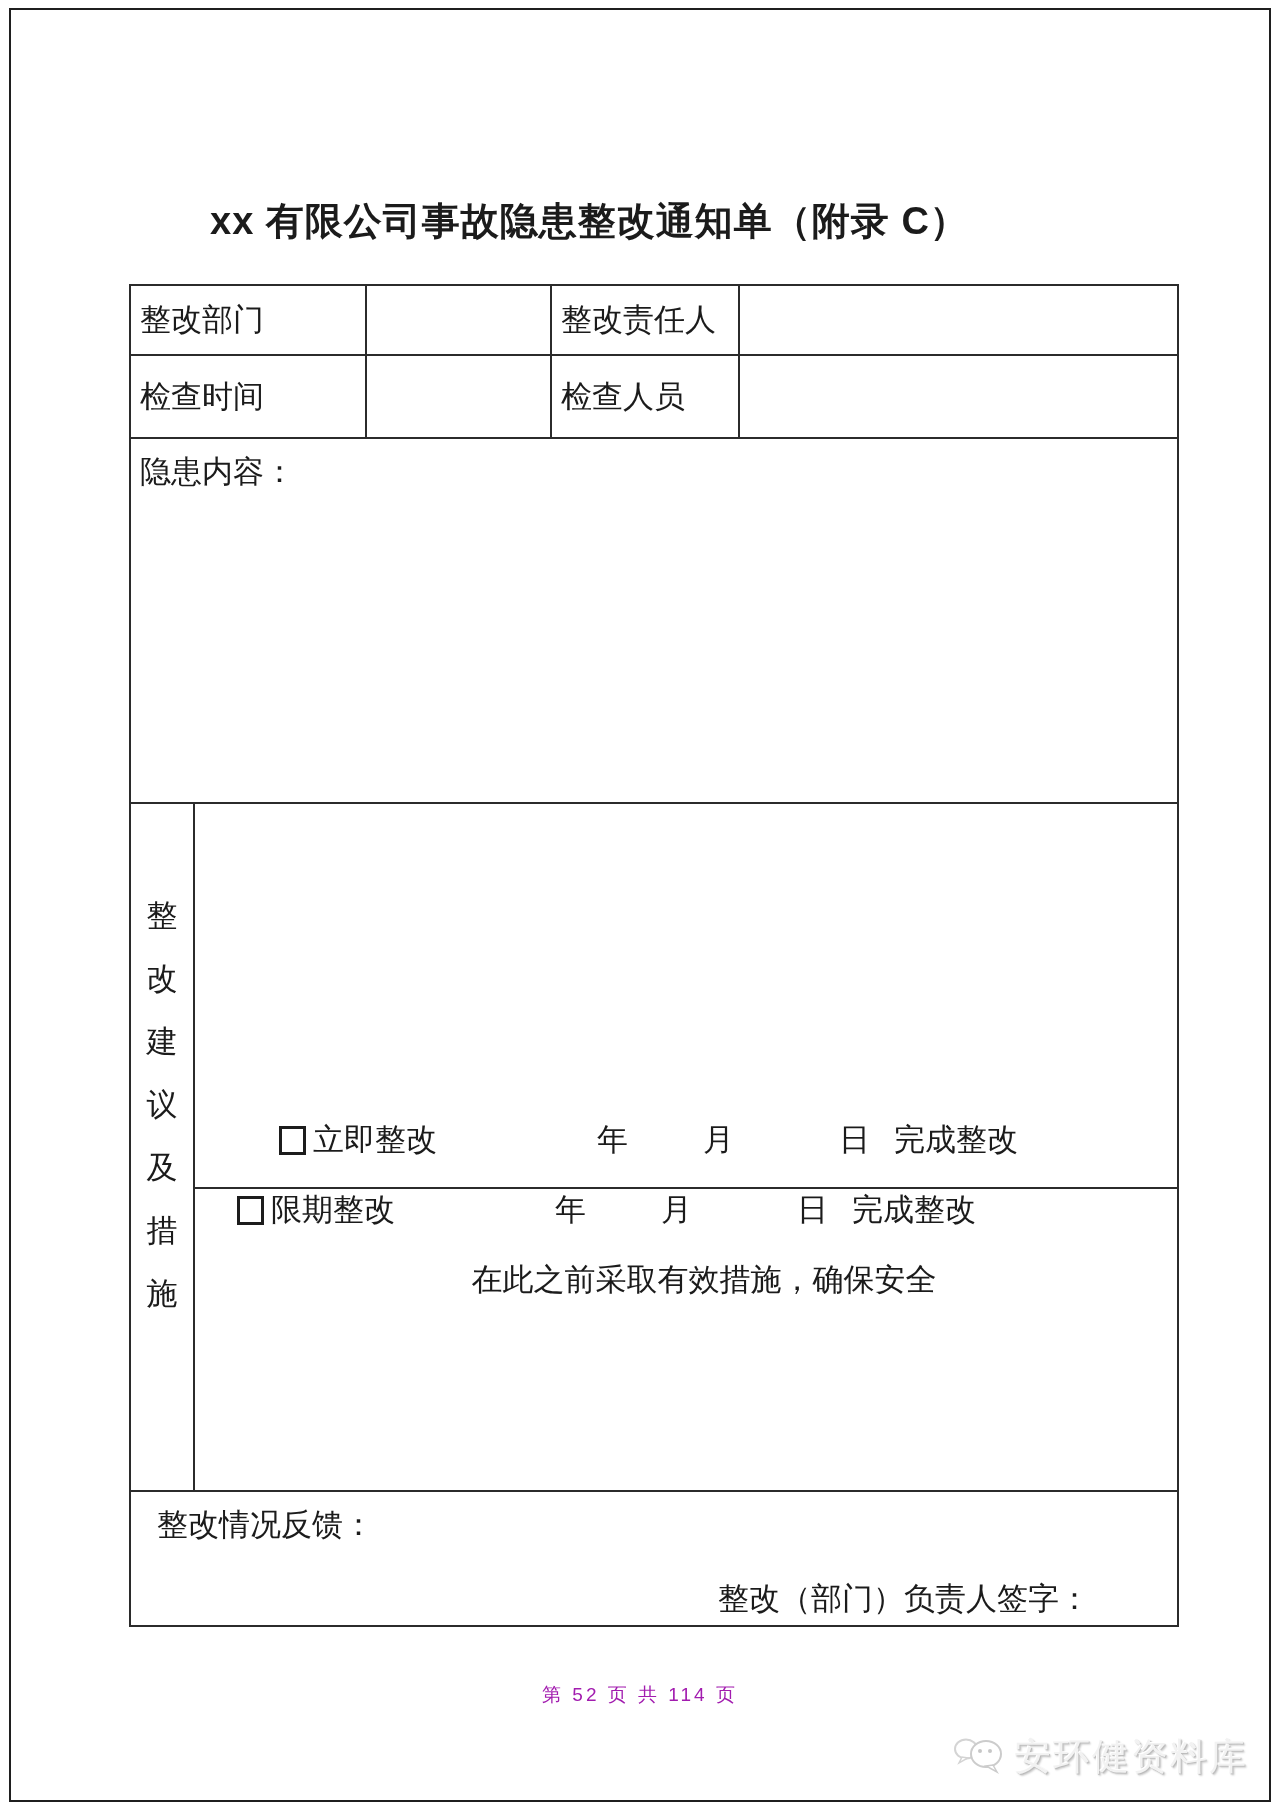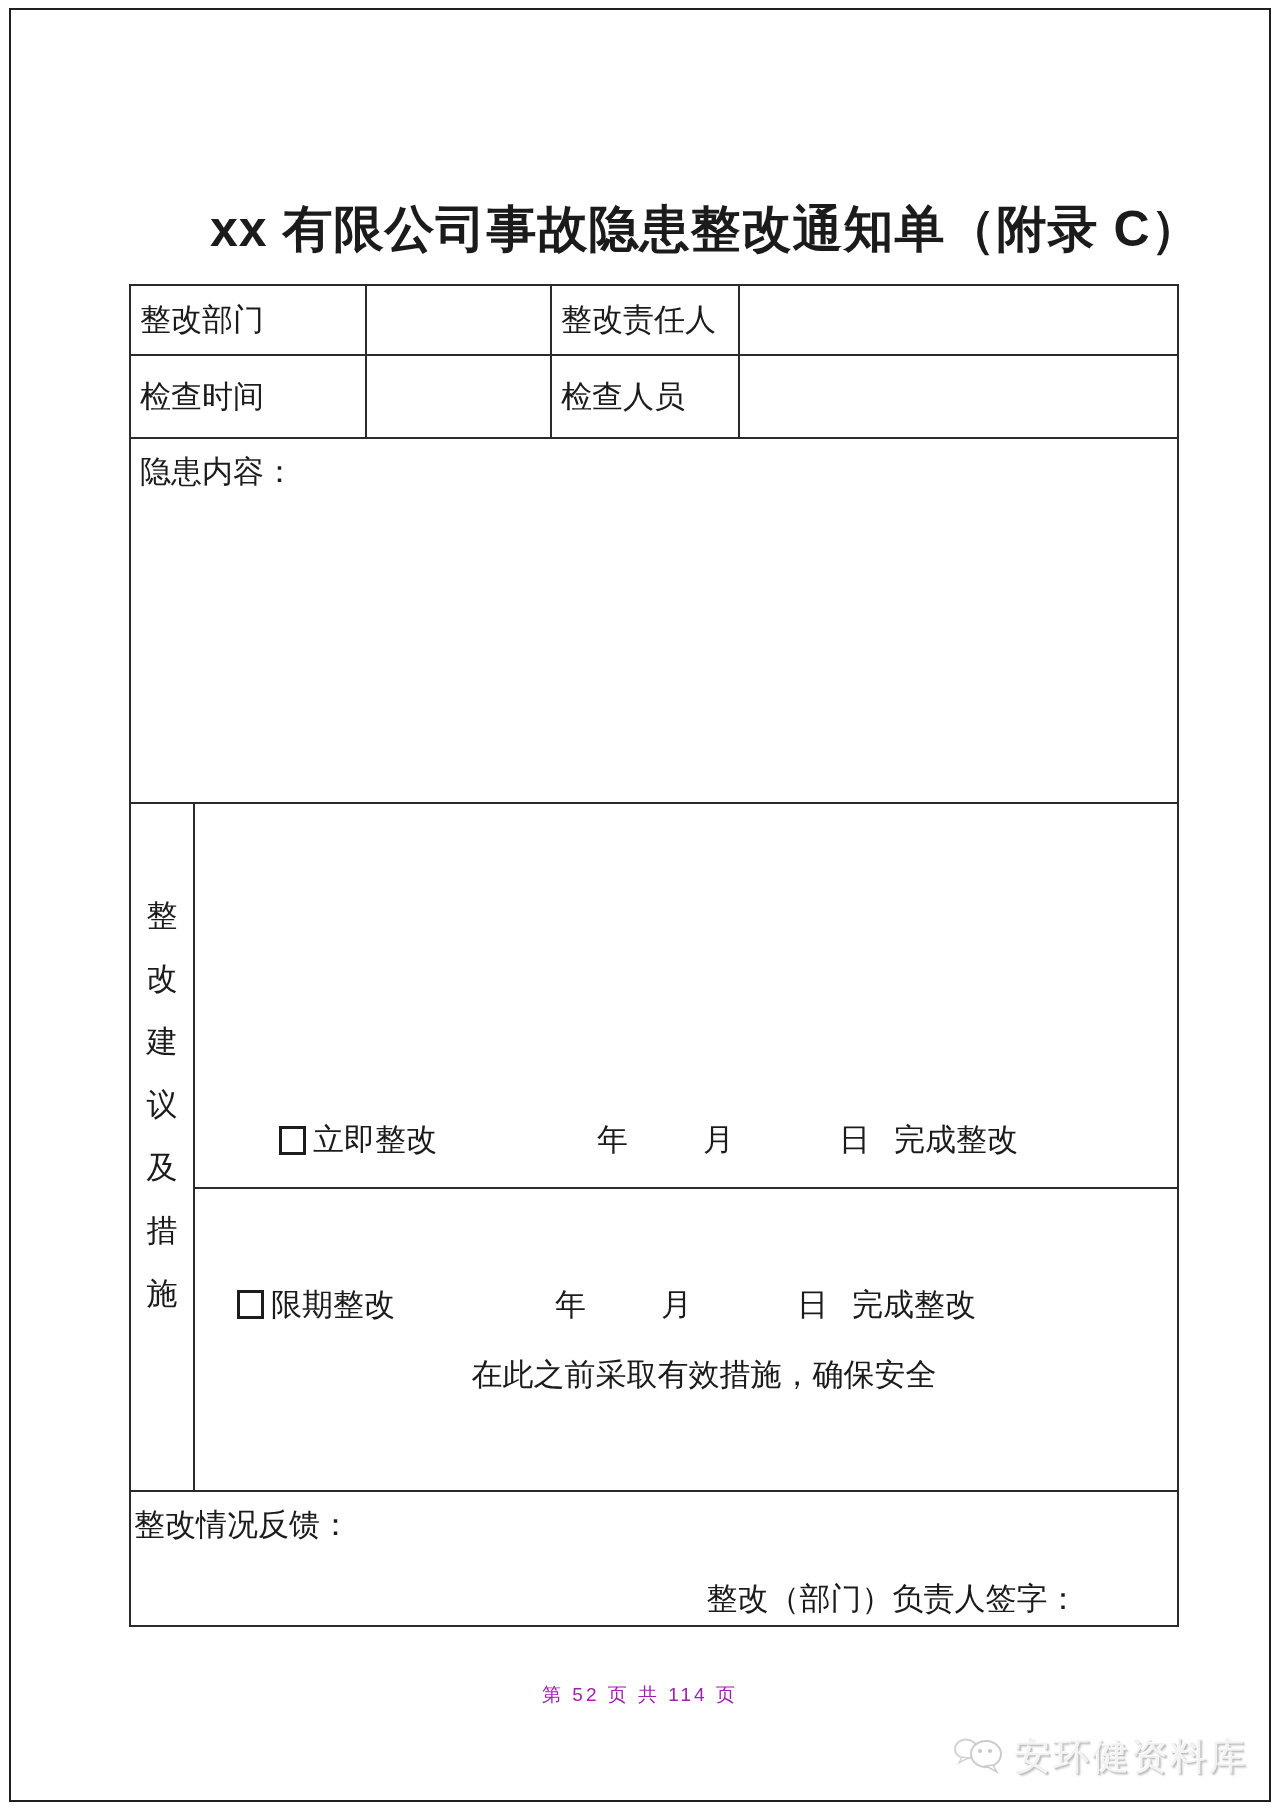--- a/index.html
+++ b/index.html
@@ -8,21 +8,21 @@
     width:1280px; height:1810px; position:relative;
     font-family:"Liberation Sans","DejaVu Sans",sans-serif;
     color:#1b1b1b;
   }
   .page-frame {
     position:absolute; left:9px; top:8px; right:9px; bottom:8px;
     border:2px solid #1f1f1f; pointer-events:none;
   }
   .doc-title {
     position:absolute; left:210px; top:196px;
-    font-size:50px; font-weight:700; letter-spacing:1px; white-space:nowrap;
+    font-size:38px; font-weight:700; letter-spacing:1px; white-space:nowrap;
   }
   
   .form-table {
     position:absolute; left:129px; top:284px; width:1050px; height:1343px;
     border:2px solid #2b2b2b; display:flex; flex-direction:column;
     font-size:31px;
   }
   .hrow { display:flex; border-bottom:2px solid #2b2b2b; }
   .hrow-1 { height:70px;text-align:center; }
   .hrow-2 { height:83px; }
@@ -41,33 +41,33 @@
     display:flex; flex-direction:column; align-items:center; justify-content:center;
     gap:32px; padding-bottom:85px;
   }
   .side-col span { line-height:1; }
   .rectify-content { flex:1; display:flex; flex-direction:column; }
   .sub-row-1 {
     height:385px; border-bottom:2px solid #2b2b2b;
     display:flex; align-items:flex-end; padding:0 0 26px 42px;
   }
   .sub-row-2 {
-    flex:1; display:flex; flex-direction:column; justify-content:center;
+    flex:1; display:flex; flex-direction:column; justify-content:flex-start;
   }
   .option-line { display:flex; align-items:center; padding-left:42px; white-space:nowrap; }
   .checkbox {
     display:inline-block; width:27px; height:29px;
     border:3px solid #1c1c1c; margin-right:7px; background:#fff;
   }
   .seg-year  { margin-left:160px; }
   .seg-month { margin-left:75px; }
   .seg-day   { margin-left:105px; }
   .seg-done  { margin-left:24px; }
   .note-line { text-align:center; margin-top:28px; padding-left:36px; }
-  .feedback-row { flex:1; position:relative; padding:12px 0 0 3px; }
+  .feedback-row { flex:1; position:relative; padding:12px 0 0 26px; }
   .signature-line { margin-left:474px; margin-top:32px;text-align:center; }
   
   .page-footer {
     position:absolute; left:0; top:1682px; width:100%;
     text-align:center; font-size:19px; color:#a21caf; letter-spacing:3px;
   }
   .watermark {
     position:absolute; right:32px; top:1732px;
     display:flex; align-items:center; gap:4px;
   }

